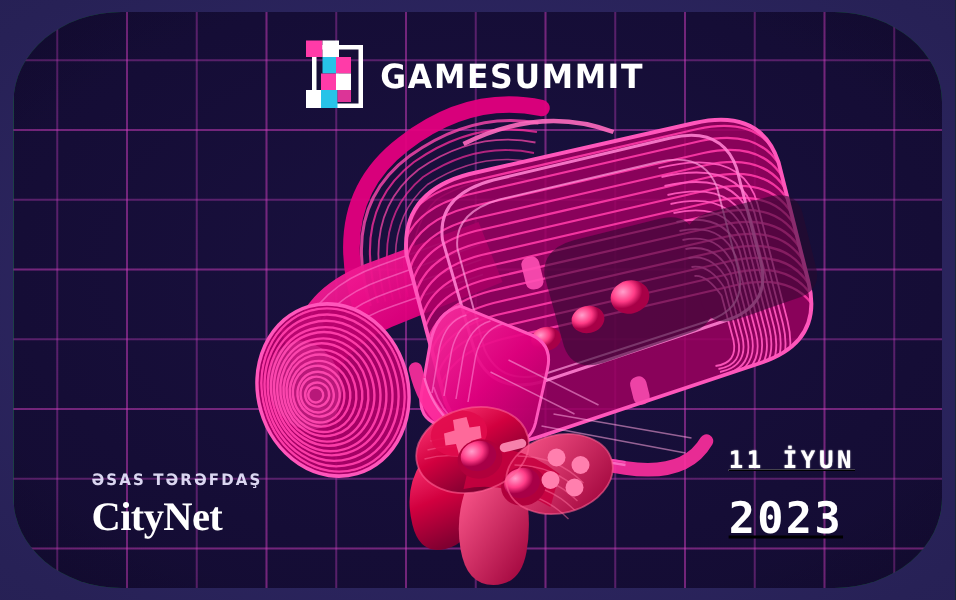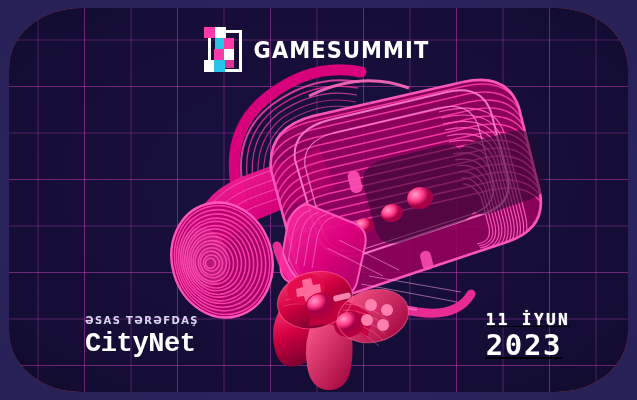--- a/index.html
+++ b/index.html
@@ -18,21 +18,21 @@
     position:absolute;inset:0;
     background:
       radial-gradient(120% 120% at 50% 50%, #332b6e 0%, #272156 55%, #211c4c 100%);
   }
 
   
   .screen{
     position:absolute;
     left:9px;top:8px;right:9px;bottom:8px;
     border-radius:72px/60px;
-    background:#ef4444;
+    background:#15803d;
     overflow:hidden;
   }
   .screen-inner-glow{
     position:absolute;inset:0;
     background:radial-gradient(110% 110% at 50% 45%, #1a1140 0%, #150d36 45%, #110a2c 100%);
   }
 
   
   .grid{
     position:absolute;inset:-10px;
@@ -73,38 +73,38 @@
     font-size:21px;
     font-weight:700;
     letter-spacing:1.1px;
     font-family:"DejaVu Sans", sans-serif;
     transform:scaleY(1.06);
     white-space:nowrap;
   }
 
   
   .partner{
-    position:absolute;left:76px;bottom:34px;z-index:6;
+    position:absolute;left:52px;bottom:34px;z-index:6;
   }
   .partner-label{
     color:#e9e6ff;
     font-size:10px;
     font-weight:700;
     letter-spacing:1.4px;
     font-family:"DejaVu Sans", sans-serif;
     margin-bottom:5px;
     transform:scaleY(1.05);
     opacity:.93;
   }
   .partner-name{
     color:#ffffff;
     font-size:27px;
     font-weight:700;
     letter-spacing:-0.4px;
-    font-family:Liberation Mono, monospace;
+    font-family:Liberation Serif, serif;
     line-height:1;
   }
 
   
   .date{
     position:absolute;right:58px;bottom:32px;z-index:6;text-align:left;text-decoration:underline;
   }
   .date-day{
     color:#ffffff;
     font-family:"DejaVu Sans Mono", monospace;
@@ -114,21 +114,21 @@
     line-height:1.1;
     text-shadow:0 0 1px #fff;
   }
   .date-year{
     color:#ffffff;
     font-family:"DejaVu Sans Mono", monospace;
     font-size:29px;
     font-weight:700;
     letter-spacing:1.6px;
     line-height:1.05;
-    margin-top:1px;
+    margin-top:14px;
   }
 
   
   .vignette{
     position:absolute;inset:0;
     background:radial-gradient(100% 100% at 50% 50%, rgba(0,0,0,0) 55%, rgba(8,4,24,.55) 100%);
     pointer-events:none;
   }
 </style>
 </head>

